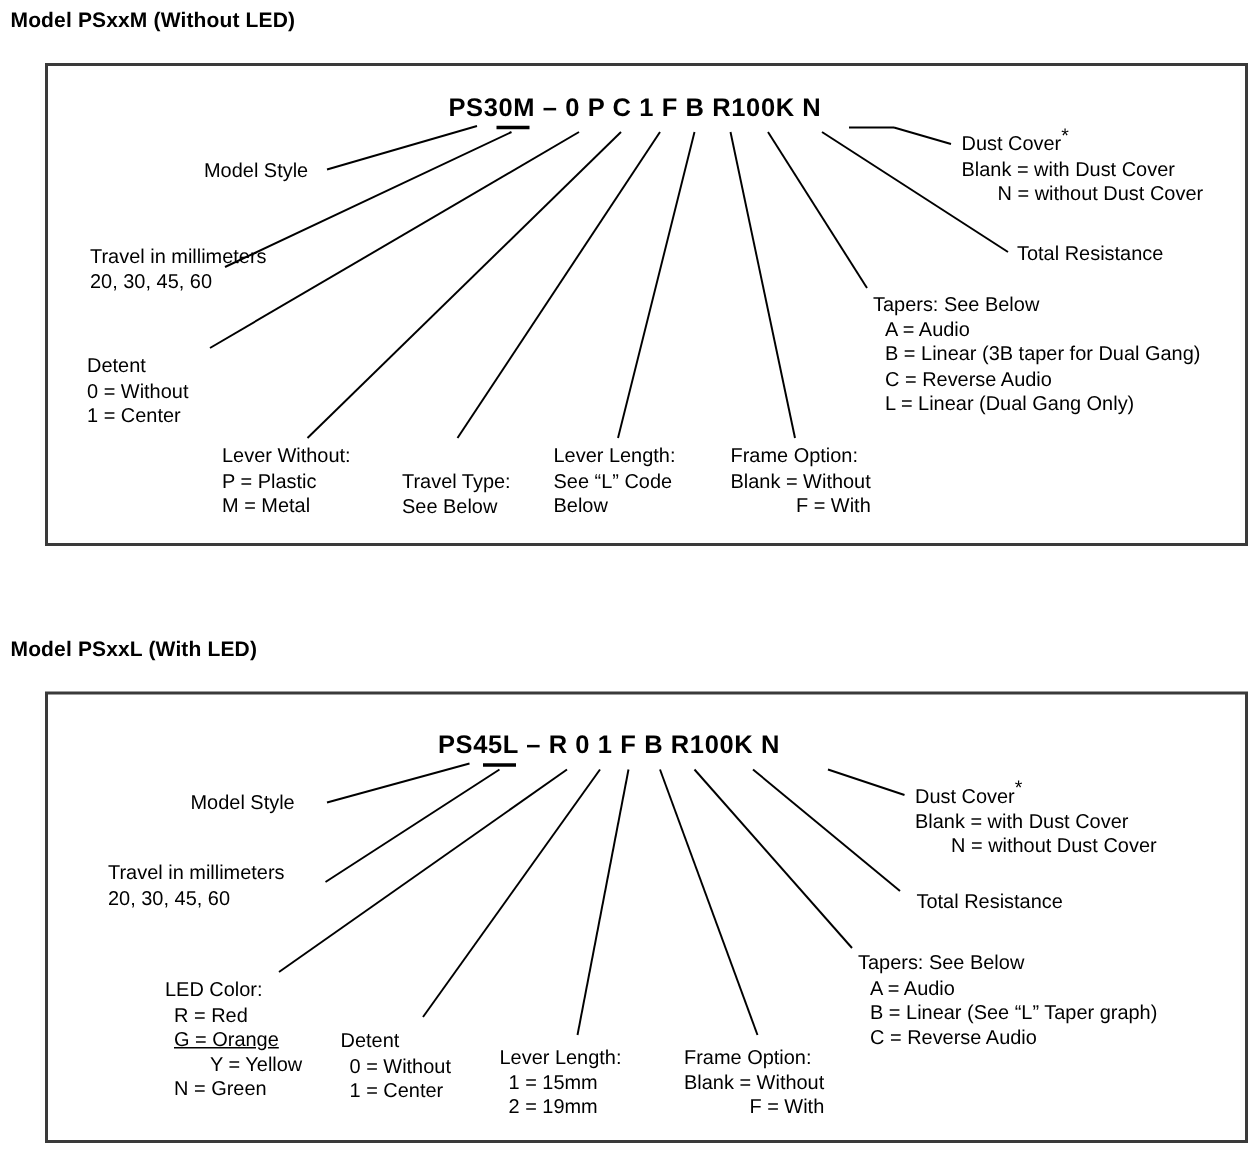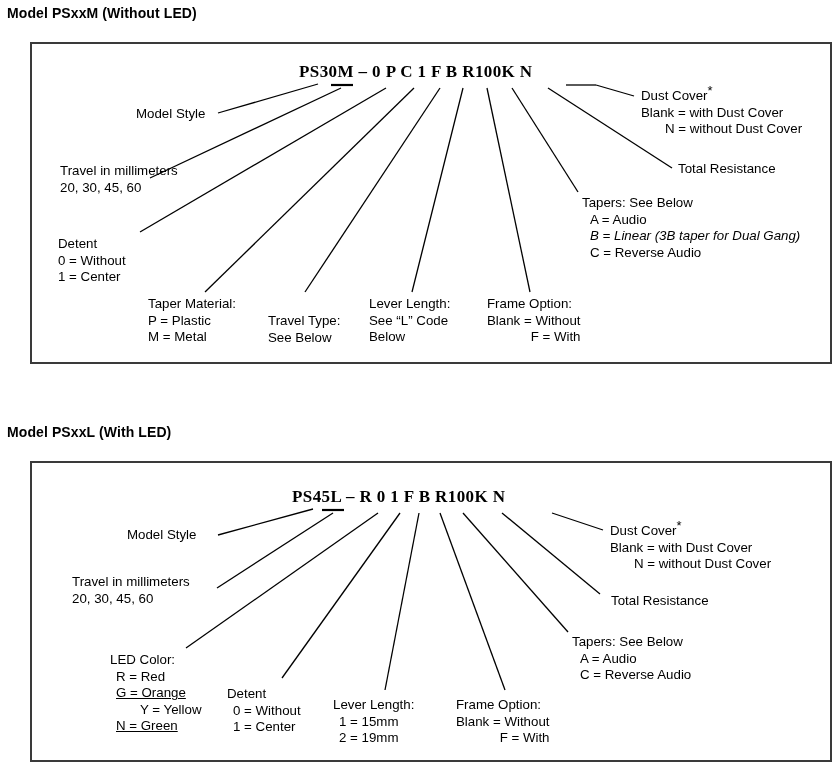--- a/index.html
+++ b/index.html
@@ -35,21 +35,20 @@
     width: 838px;
     height: 770px;
     pointer-events: none;
   }
   .partnum {
     position: absolute;
     font-size: 17px;
     font-weight: bold;
     letter-spacing: 0.4px;
     white-space: nowrap;
-    font-family: Liberation Serif, serif;
   }
   .lbl {
     position: absolute;
     font-size: 13.3px;
     line-height: 16.6px;
     white-space: nowrap;
   }
   .lbl .ind {
     display: block;
   }
@@ -102,21 +101,21 @@
   <span class="ind">20, 30, 45, 60</span>
 </div>
 
 <div class="lbl" style="left:58px; top:236px;">
   <span class="ind">Detent</span>
   <span class="ind">0 = Without</span>
   <span class="ind">1 = Center</span>
 </div>
 
 <div class="lbl" style="left:148px; top:296px;">
-  <span class="ind">Taper Material:</span>
+  <span class="ind">Lever Without:</span>
   <span class="ind">P = Plastic</span>
   <span class="ind">M = Metal</span>
 </div>
 
 <div class="lbl" style="left:268px; top:313px;">
   <span class="ind">Travel Type:</span>
   <span class="ind">See Below</span>
 </div>
 
 <div class="lbl" style="left:369px; top:296px;">
@@ -127,22 +126,23 @@
 
 <div class="lbl" style="left:487px; top:296px;">
   <span class="ind">Frame Option:</span>
   <span class="ind">Blank = Without</span>
   <span class="ind" style="text-align:right;">F = With</span>
 </div>
 
 <div class="lbl" style="left:582px; top:195px;">
   <span class="ind">Tapers: See Below</span>
   <span class="ind" style="padding-left:8px;">A = Audio</span>
-  <span class="ind" style="padding-left:8px;font-style:italic;">B = Linear (3B taper for Dual Gang)</span>
+  <span class="ind" style="padding-left:8px;">B = Linear (3B taper for Dual Gang)</span>
   <span class="ind" style="padding-left:8px;">C = Reverse Audio</span>
+  <span class="ind" style="padding-left:8px;">L = Linear (Dual Gang Only)</span>
 </div>
 
 <div class="lbl" style="left:641px; top:88px;">
   <span class="ind"><span>Dust Cover</span><span class="sup">*</span></span>
   <span class="ind">Blank = with Dust Cover</span>
   <span class="ind" style="padding-left:24px;">N = without Dust Cover</span>
 </div>
 
 <div class="lbl" style="left:678px; top:161px;">Total Resistance</div>
 
@@ -180,21 +180,21 @@
 <div class="lbl" style="left:72px; top:574px;">
   <span class="ind">Travel in millimeters</span>
   <span class="ind">20, 30, 45, 60</span>
 </div>
 
 <div class="lbl" style="left:110px; top:652px;">
   <span class="ind">LED Color:</span>
   <span class="ind" style="padding-left:6px;">R = Red</span>
   <span class="ind" style="padding-left:6px;text-decoration:underline;">G = Orange</span>
   <span class="ind" style="padding-left:6px;margin-left:24px;">Y = Yellow</span>
-  <span class="ind" style="padding-left:6px;text-decoration:underline;">N = Green</span>
+  <span class="ind" style="padding-left:6px;">N = Green</span>
 </div>
 
 <div class="lbl" style="left:227px; top:686px;">
   <span class="ind">Detent</span>
   <span class="ind" style="padding-left:6px;">0 = Without</span>
   <span class="ind" style="padding-left:6px;">1 = Center</span>
 </div>
 
 <div class="lbl" style="left:333px; top:697px;">
   <span class="ind">Lever Length:</span>
@@ -204,20 +204,21 @@
 
 <div class="lbl" style="left:456px; top:697px;">
   <span class="ind">Frame Option:</span>
   <span class="ind">Blank = Without</span>
   <span class="ind" style="text-align:right;">F = With</span>
 </div>
 
 <div class="lbl" style="left:572px; top:634px;">
   <span class="ind">Tapers: See Below</span>
   <span class="ind" style="padding-left:8px;">A = Audio</span>
+  <span class="ind" style="padding-left:8px;">B = Linear (See “L” Taper graph)</span>
   <span class="ind" style="padding-left:8px;">C = Reverse Audio</span>
 </div>
 
 <div class="lbl" style="left:610px; top:523px;">
   <span class="ind"><span>Dust Cover</span><span class="sup">*</span></span>
   <span class="ind">Blank = with Dust Cover</span>
   <span class="ind" style="padding-left:24px;">N = without Dust Cover</span>
 </div>
 
 <div class="lbl" style="left:611px; top:593px;">Total Resistance</div>

